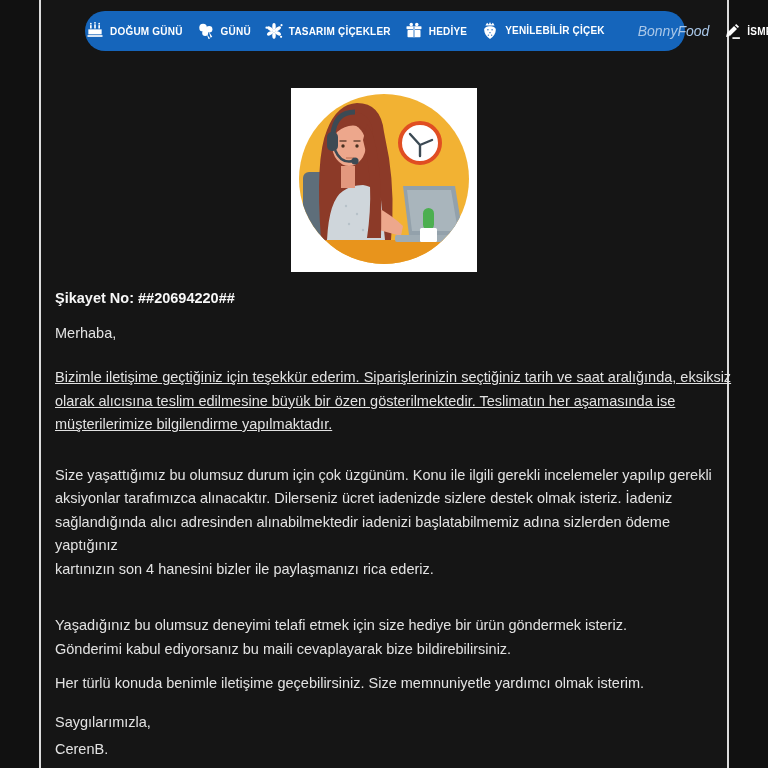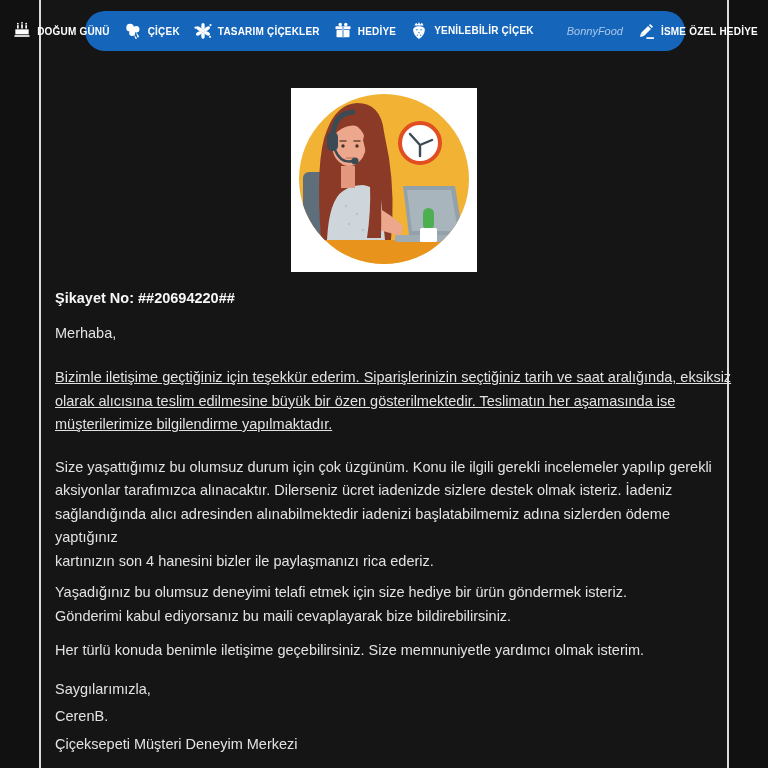--- a/index.html
+++ b/index.html
@@ -29,42 +29,41 @@
 
   
   .navbar {
     position: absolute;
     left: 85px; top: 11px;
     width: 600px; height: 40px;
     border-radius: 20px;
     background: #1565BB;
     display: flex;
     align-items: center;
-    justify-content: center;
     gap: 13px;
     z-index: 10;
   }
   .nav-item {
     display: flex;
     align-items: center;
     gap: 5px;
     color: #ffffff;
     cursor: pointer;
     white-space: nowrap;
   }
   .nav-item .icon { width: 20px; height: 20px; display: inline-flex; align-items: center; justify-content: center; }
   .nav-item .icon svg { width: 20px; height: 20px; }
   .nav-label {
     font-size: 10px;
     font-weight: bold;
     letter-spacing: 0.2px;
   }
   .nav-label-stack { display: flex; flex-direction: row; line-height: 10px; }
   .nav-sublabel {
-    font-size: 11px;
+    font-size: 14px;
     font-style: italic;
     color: #a9c7e8;
     font-weight: normal;
     padding-left: 33px;
   }
 
   
   .illustration {
     position: absolute;
     left: 291px; top: 88px;
@@ -81,22 +80,22 @@
     width: 680px;
     color: #e2e2e2;
     font-size: 14.5px;
     line-height: 23.5px;
     z-index: 6;
   }
   .email .bold { font-weight: bold; color: #f7f7f7; }
   .email .complaint-no { margin-bottom: 11px; }
   .email p { white-space: pre-line; }
   .email .p1 { margin-top: 21px; text-decoration: underline; }
-  .email .p2 { margin-top: 19px; }
-  .email .p3 { margin-top: 8px; }
+  .email .p2 { margin-top: 27px; }
+  .email .p3 { margin-top: 33px; }
   .email .p4 { margin-top: 11px; }
   .email .signature { margin-top: 13px; line-height: 27.5px; white-space: pre-line; }
 </style>
 </head>
 <body>
 
 <div class="frame">
 
   <div class="content-area"></div>
   <div class="v-line left"></div>
@@ -123,21 +122,21 @@
     <div class="nav-item">
       <span class="icon">
         <svg viewBox="0 0 24 24" fill="#ffffff">
           <circle cx="8.5" cy="8" r="4.6"></circle>
           <circle cx="15.8" cy="9.8" r="3.9"></circle>
           <circle cx="11" cy="14.3" r="3.6"></circle>
           <path d="M13 16 L17 21 L15 21.5 Z"></path>
           <path d="M15.5 13 L19.5 19 L17.5 20 Z"></path>
         </svg>
       </span>
-      <span class="nav-label">ÇİÇEK</span>
+      <span class="nav-label">GÜNÜ</span>
     </div>
 
     <div class="nav-item">
       <span class="icon">
         <svg viewBox="0 0 24 24" fill="#ffffff">
           <ellipse cx="12" cy="6.5" rx="2.1" ry="4"></ellipse>
           <ellipse cx="12" cy="6.5" rx="2.1" ry="4" transform="rotate(60 12 12)"></ellipse>
           <ellipse cx="12" cy="6.5" rx="2.1" ry="4" transform="rotate(120 12 12)"></ellipse>
           <ellipse cx="12" cy="6.5" rx="2.1" ry="4" transform="rotate(180 12 12)"></ellipse>
           <ellipse cx="12" cy="6.5" rx="2.1" ry="4" transform="rotate(240 12 12)"></ellipse>

